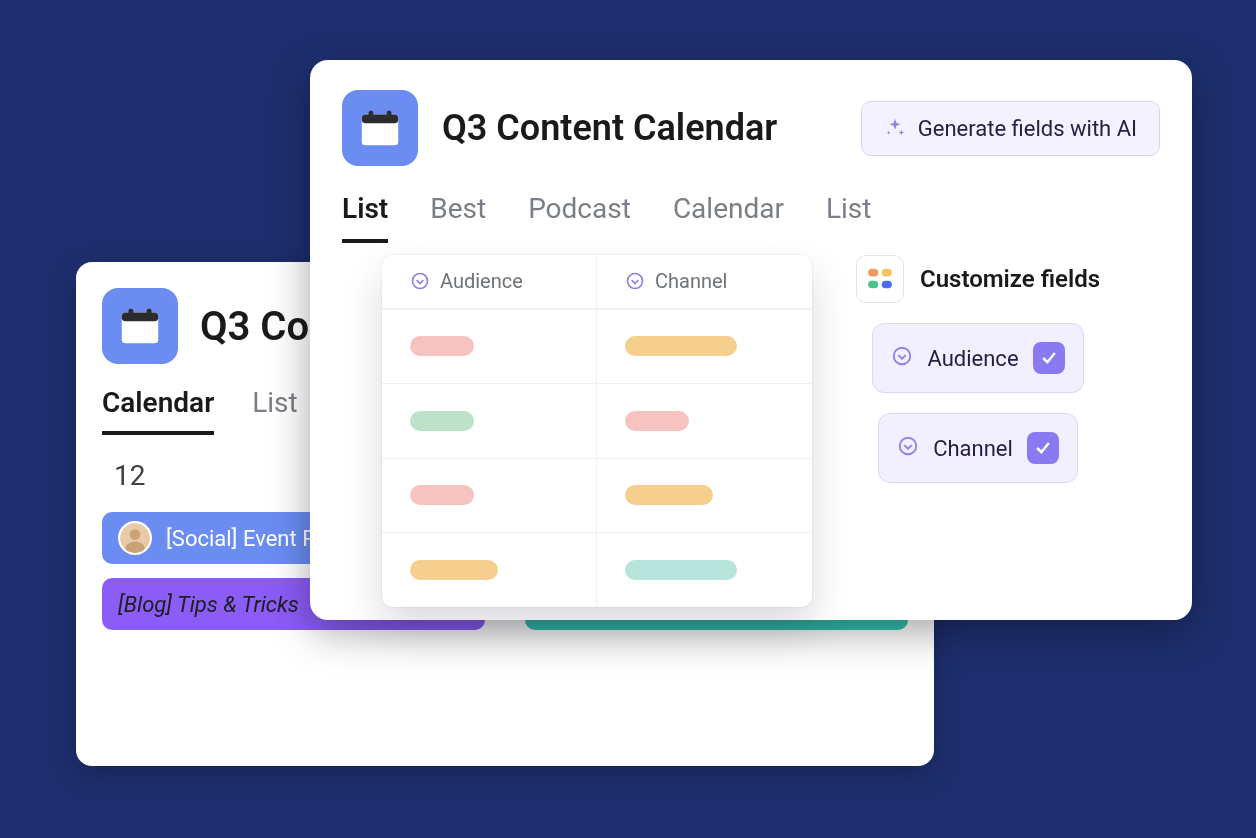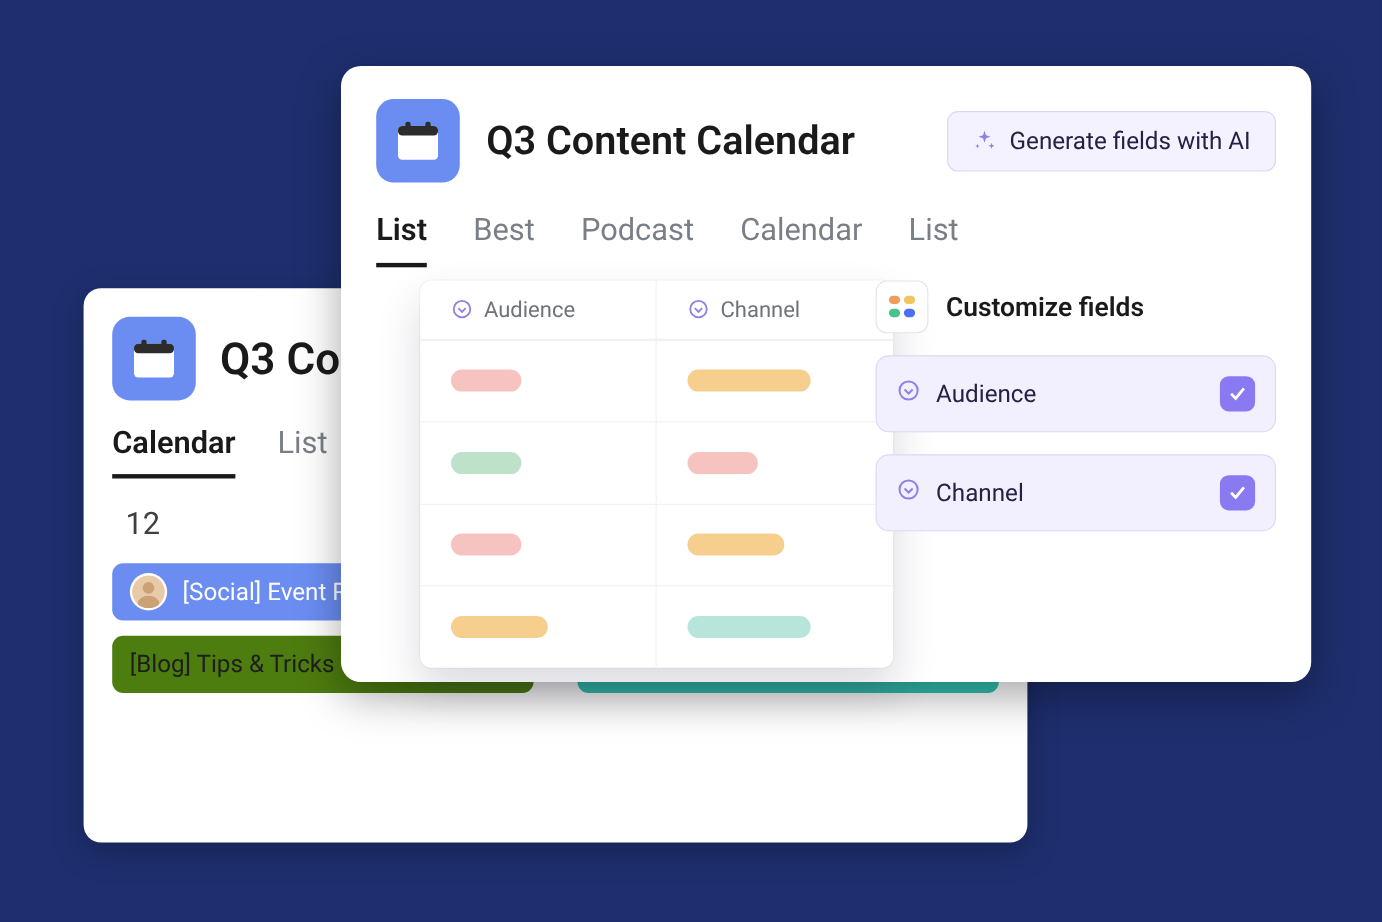--- a/index.html
+++ b/index.html
@@ -41,21 +41,21 @@
 
   .cal-body { display: flex; gap: 40px; margin-top: 10px; }
   .day-col { flex: 1; display: flex; flex-direction: column; gap: 14px; }
   .day-num { font-size: 28px; color: #404040; margin: 14px 0 6px 12px; }
 
   .event {
     height: 52px; border-radius: 10px; display: flex; align-items: center;
     padding: 0 16px; font-size: 22px; gap: 14px; white-space: nowrap; overflow: hidden;
   }
   .ev-blue { background: #6b8df2; color: #fff; }
-  .ev-lav  { background: #4d7c0f; color: #1e1e1e; }
+  .ev-lav  { background: #8b5cf6; color: #1e1e1e; font-style: italic; }
   .ev-purple { background: #7a5fc7; color: #fff; }
   .ev-teal { background: #33c1b1; color: #1a3a36; }
   .avatar {
     width: 34px; height: 34px; border-radius: 50%; background: #fff;
     border: 2px solid rgba(255,255,255,0.85);
     display: flex; align-items: center; justify-content: center;
     flex: none; overflow: hidden;
   }
   .avatar svg { width: 100%; height: 100%; }
   .event .trail-icon { margin-left: auto; display: flex; align-items: center; gap: 6px; color: rgba(255,255,255,0.85); font-size: 18px; }
@@ -85,21 +85,21 @@
   .front-tabs { display: flex; gap: 42px; font-size: 28px; color: #7a7e87; margin-top: 26px; }
   .front-tab { padding-bottom: 14px; cursor: pointer; }
   .front-tab.active { color: #1a1a1a; font-weight: 600; border-bottom: 4px solid #1a1a1a; }
 
   .front-body { position: relative; margin-top: 6px; }
 
   
   .cf-panel {
     position: absolute;
     right: 0; top: 6px; width: 364px;
-    display: flex; flex-direction: column; gap: 20px;
+    display: flex; flex-direction: column; gap: 20px; align-items: center;
   }
   .cf-head { display: flex; align-items: center; gap: 16px; }
   .cf-icon {
     width: 48px; height: 48px; border: 1px solid #e3e3ea; border-radius: 10px;
     display: flex; align-items: center; justify-content: center; background: #fff;
   }
   .cf-title { font-size: 24px; font-weight: 600; color: #1a1a1a; }
   .cf-field {
     display: flex; align-items: center;
     border: 1px solid #dcd8f2; background: #f2efff;

